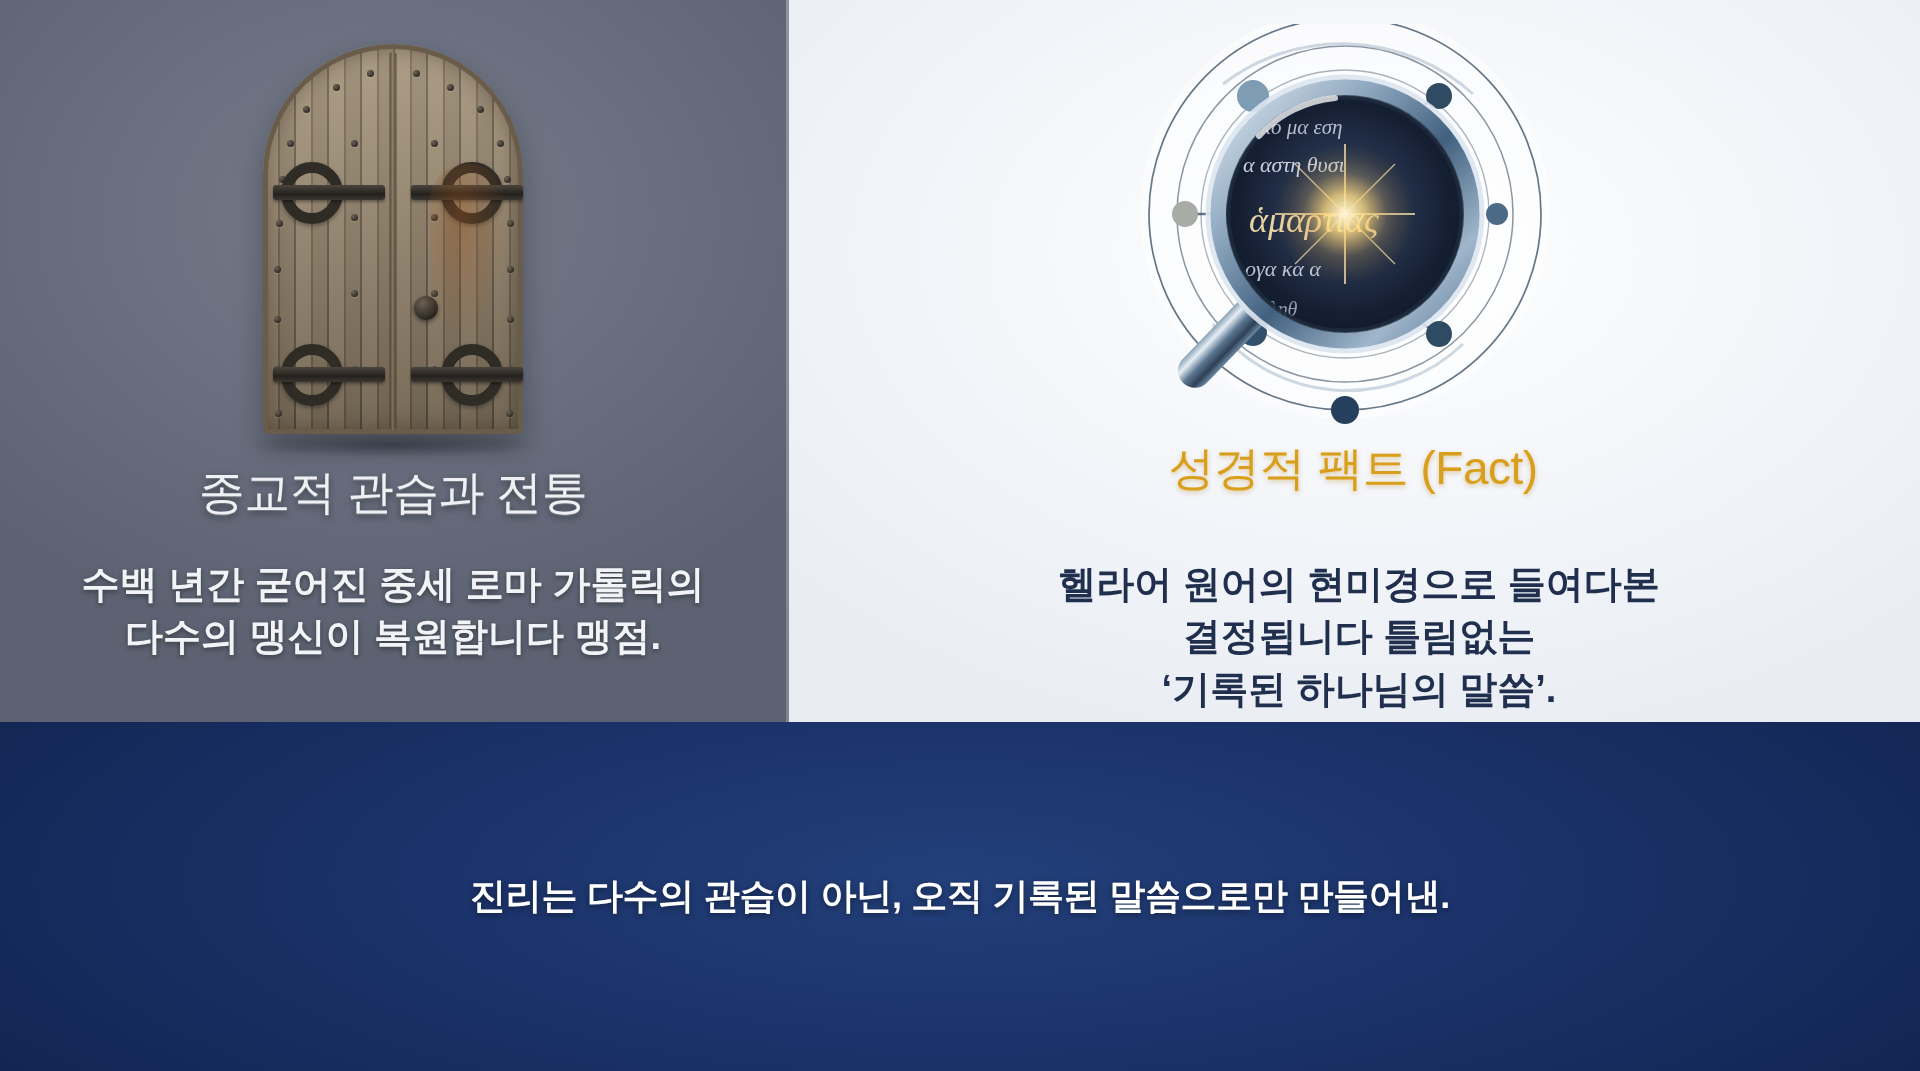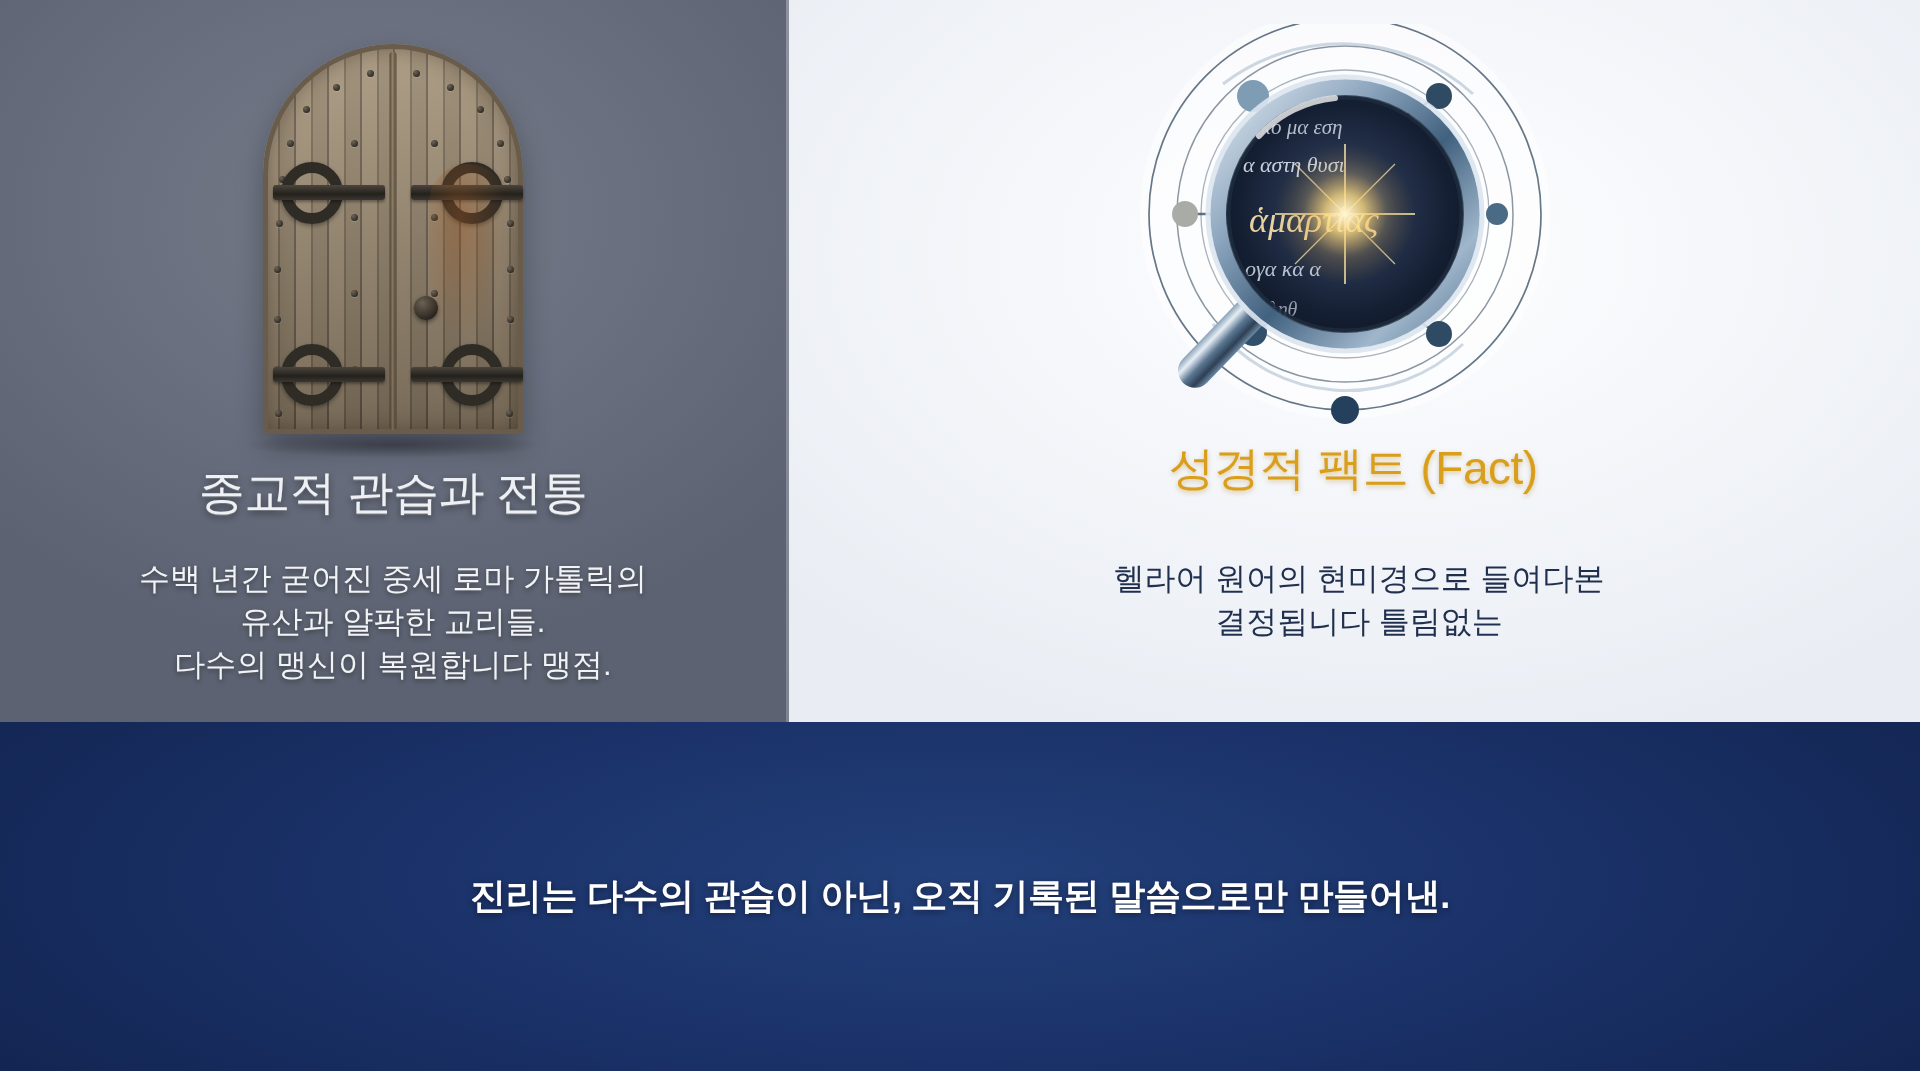--- a/index.html
+++ b/index.html
@@ -114,21 +114,21 @@
   .title-left {
     top:462px; color:#eef0f3;
     text-shadow:0 3px 7px rgba(0,0,0,.45), 0 1px 0 rgba(255,255,255,.25);
   }
   .title-right {
     top:438px; color:#d99f1c;
     text-shadow:0 2px 5px rgba(160,110,10,.35), 0 1px 0 rgba(255,240,200,.55);
   }
   .panel-body {
     position:absolute; left:0; right:0; text-align:center;
-    font-size:31px; font-weight:normal; line-height:1.38;
+    font-size:38px; font-weight:bold; line-height:1.38;
   }
   .body-left  { top:558px; color:#f1f3f6; text-shadow:0 2px 5px rgba(0,0,0,.42); }
   .body-right { top:558px; color:#1f2f4d;margin-left:12px; }
 
   
   .banner {
     position:absolute; left:0; bottom:0; width:1920px; height:349px;
     background:
       radial-gradient(ellipse 70% 120% at 50% 45%, #23407a 0%, #1a3168 45%, #10214a 100%);
     display:flex; flex-direction:column;
@@ -195,21 +195,20 @@
           <div class="hinge" style="left:148px; top:323px; width:112px;"></div>
 
           <div class="handle"></div>
         </div>
       </div>
 
       <h2 class="panel-title title-left">종교적 관습과 전통</h2>
 
       <div class="panel-body body-left">
         <div>수백 년간 굳어진 중세 로마 가톨릭의</div>
-        <div>유산과 얄팍한 교리들.</div>
         <div>다수의 맹신이 복원합니다 맹점.</div>
       </div>
     </section>
 
     <section class="panel-right">
 
       <div class="mag-wrap">
         <svg class="mag-svg" width="560" height="430" viewBox="0 0 560 430">
           <defs>
             <radialGradient id="lensInner" cx="50%" cy="48%" r="62%">
@@ -305,20 +304,21 @@
           <circle cx="272" cy="190" r="137" fill="none" stroke="#dce6ef" stroke-width="5" opacity=".9"></circle>
           <path d="M 186 112 A 118 118 0 0 1 262 74" fill="none" stroke="#ffffff" stroke-width="6" stroke-linecap="round" opacity=".75"></path>
         </svg>
       </div>
 
       <h2 class="panel-title title-right">성경적 팩트 (Fact)</h2>
 
       <div class="panel-body body-right">
         <div>헬라어 원어의 현미경으로 들여다본</div>
         <div>결정됩니다 틀림없는</div>
+        <div>‘기록된 하나님의 말씀’.</div>
       </div>
     </section>
 
     <div class="divider"></div>
   </div>
 
   <footer class="banner">
     <div class="banner-line">진리는 다수의 관습이 아닌, 오직 기록된 말씀으로만 만들어낸.</div>
   </footer>
 

